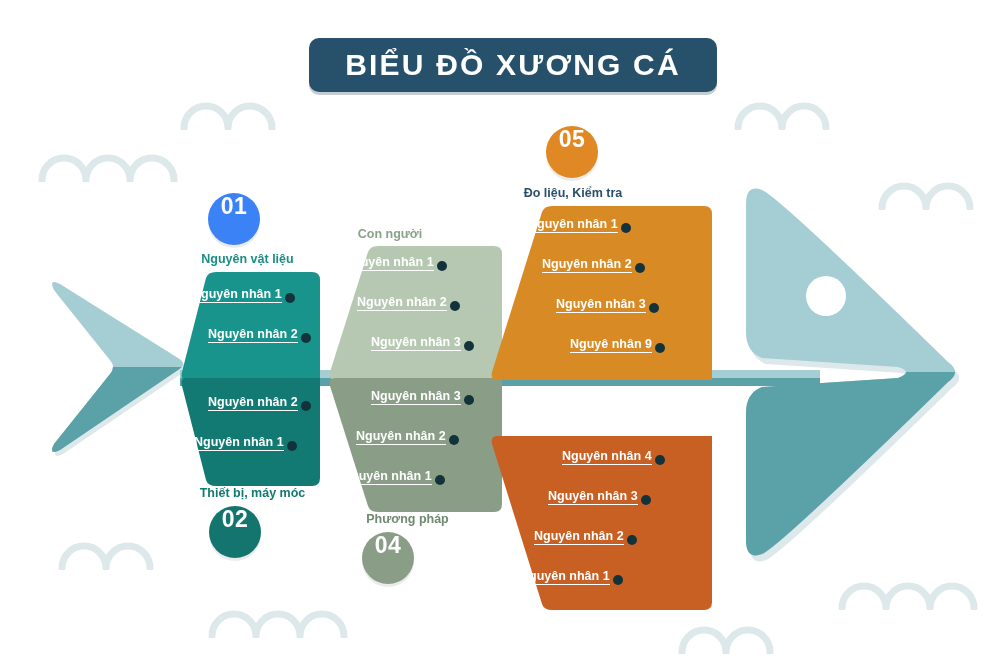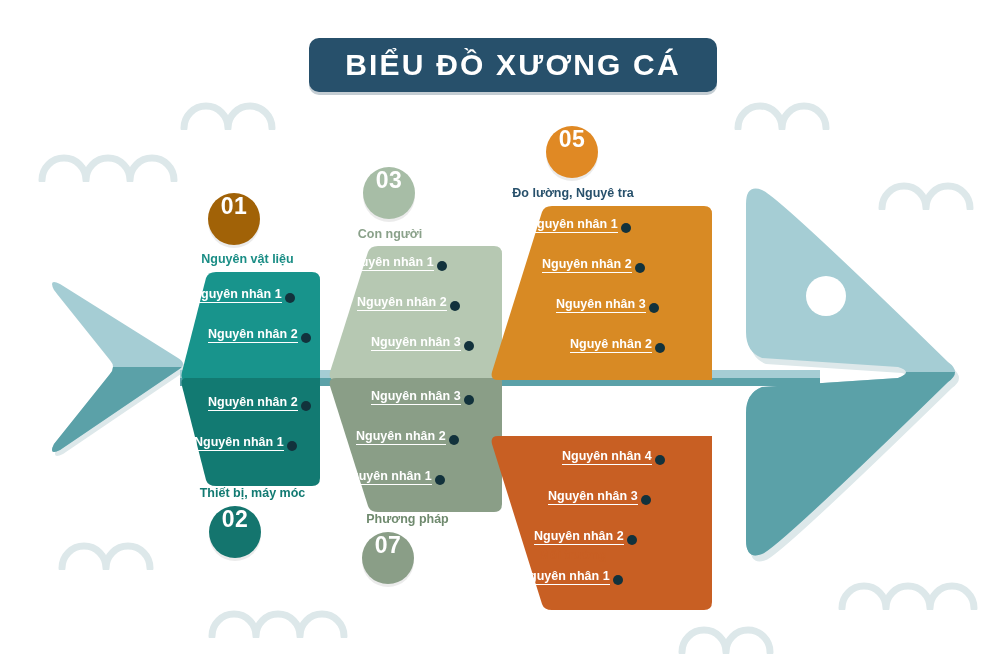--- a/index.html
+++ b/index.html
@@ -188,21 +188,21 @@
 
   <div id="spine">
     <div class="spine-top"></div>
     <div class="spine-bot"></div>
   </div>
 
   <div id="title-banner">
     <span id="title-text">BIỂU ĐỒ XƯƠNG CÁ</span>
   </div>
 
-  <div class="badge" style="left:208px; top:193px; background:#a16207;">
+  <div class="badge" style="left:208px; top:193px; background:#3b82f6;">
     <span>01</span>
   </div>
   <div class="cat-label" style="left:195px; top:252px; width:105px; color:#1a8d85;">
     <span>Nguyên vật liệu</span>
   </div>
   <div class="branch" style="left:180px; top:272px; width:146px; height:108px;">
     <svg class="branch-shape" width="146" height="108" viewBox="0 0 146 108">
       <path d="M26 6 Q28 0 36 0 L132 0 Q140 0 140 8 L140 108 L6 108 Q0 108 2 100 Z" fill="#18948c"></path>
     </svg>
     <div class="branch-causes">
@@ -232,23 +232,20 @@
       </div>
     </div>
   </div>
   <div class="cat-label" style="left:190px; top:486px; width:125px; color:#127a72;">
     <span>Thiết bị, máy móc</span>
   </div>
   <div class="badge" style="left:209px; top:506px; background:#14756e;">
     <span>02</span>
   </div>
 
-  <div class="badge" style="left:363px; top:167px; background:#a7bda6;">
-    <span>03</span>
-  </div>
   <div class="cat-label" style="left:345px; top:227px; width:90px; color:#8aa18a;">
     <span>Con người</span>
   </div>
   <div class="branch" style="left:328px; top:246px; width:180px; height:134px;">
     <svg class="branch-shape" width="180" height="134" viewBox="0 0 180 134">
       <path d="M40 6 Q42 0 50 0 L166 0 Q174 0 174 8 L174 134 L8 134 Q0 134 2 126 Z" fill="#b6c8b2"></path>
     </svg>
     <div class="branch-causes">
       <div class="cause" style="left:16px; top:10px;">
         <span class="cause-label">Nguyên nhân 1</span>
@@ -281,48 +278,48 @@
       <div class="cause" style="left:14px; top:92px;">
         <span class="cause-label">Nguyên nhân 1</span>
         <span class="cause-dot"></span>
       </div>
     </div>
   </div>
   <div class="cat-label" style="left:345px; top:512px; width:125px; color:#6f8a6e;">
     <span>Phương pháp</span>
   </div>
   <div class="badge" style="left:362px; top:532px; background:#8a9e87;">
-    <span>07</span>
+    <span>04</span>
   </div>
 
   <div class="badge" style="left:546px; top:126px; background:#e08924;">
     <span>05</span>
   </div>
   <div class="cat-label" style="left:512px; top:186px; width:122px; color:#27506b;">
-    <span>Đo lường, Nguyê tra</span>
+    <span>Đo liệu, Kiểm tra</span>
   </div>
   <div class="branch" style="left:490px; top:206px; width:230px; height:174px;">
     <svg class="branch-shape" width="230" height="174" viewBox="0 0 230 174">
       <path d="M52 6 Q54 0 62 0 L214 0 Q222 0 222 8 L222 174 L8 174 Q0 174 2 166 Z" fill="#d88a24"></path>
     </svg>
     <div class="branch-causes">
       <div class="cause" style="left:38px; top:12px;">
         <span class="cause-label">Nguyên nhân 1</span>
         <span class="cause-dot"></span>
       </div>
       <div class="cause" style="left:52px; top:52px;">
         <span class="cause-label">Nguyên nhân 2</span>
         <span class="cause-dot"></span>
       </div>
       <div class="cause" style="left:66px; top:92px;">
         <span class="cause-label">Nguyên nhân 3</span>
         <span class="cause-dot"></span>
       </div>
       <div class="cause" style="left:80px; top:132px;">
-        <span class="cause-label">Nguyê nhân 2</span>
+        <span class="cause-label">Nguyê nhân 9</span>
         <span class="cause-dot"></span>
       </div>
     </div>
   </div>
 
   <div class="branch" style="left:490px; top:396px; width:230px; height:174px;margin-top:40px;">
     <svg class="branch-shape" width="230" height="174" viewBox="0 0 230 174">
       <path d="M2 8 Q0 0 8 0 L222 0 L222 166 Q222 174 214 174 L62 174 Q54 174 52 168 Z" fill="#c85f23"></path>
     </svg>
     <div class="branch-causes">

